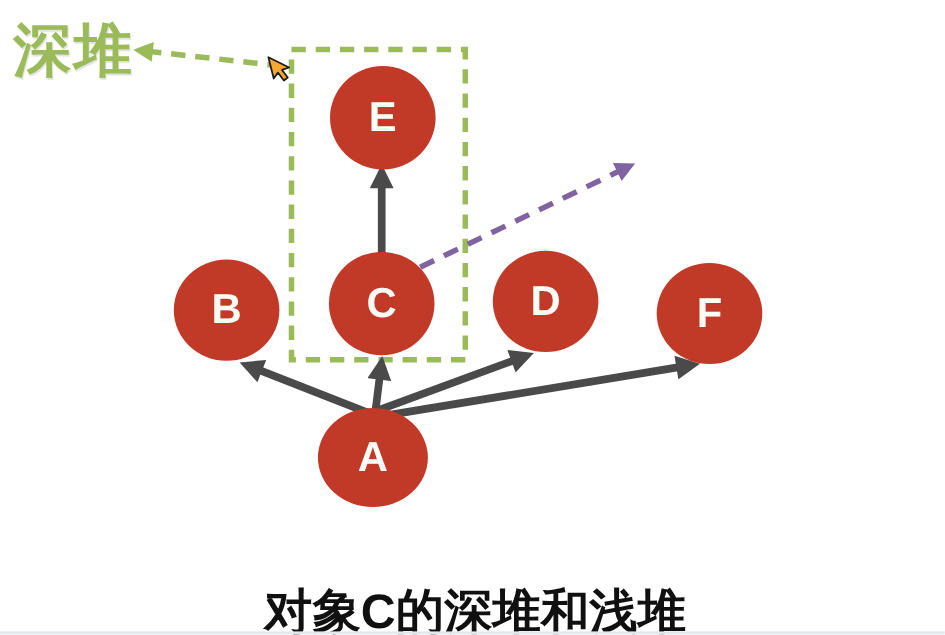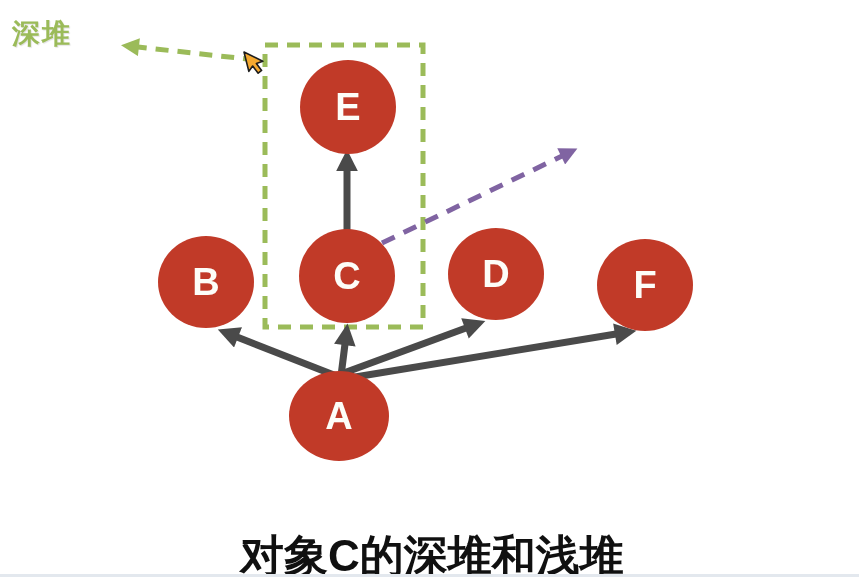--- a/index.html
+++ b/index.html
@@ -6,21 +6,21 @@
   #stage{
     position:relative;width:859px;height:577px;background:#ffffff;overflow:hidden;
     font-family:"Liberation Sans",sans-serif;
   }
   svg{position:absolute;left:0;top:0;}
   .node-letter{
     fill:#fdfdf8;font-family:"Liberation Sans",sans-serif;
     font-size:38px;font-weight:bold;
   }
   .floating-label{
-    position:absolute;font-weight:bold;font-size:28px;line-height:1;
+    position:absolute;font-weight:bold;font-size:53px;line-height:1;
     letter-spacing:2px;white-space:nowrap;
     text-shadow:1px 1px 1px rgba(0,0,0,0.12);
   }
   #deep-heap-label{left:12px;top:20px;color:#9bbb59;}
   #shallow-heap-label{left:605px;top:111px;color:#7540a5;}
   #caption{
     position:absolute;left:240px;top:527px;width:320px;
     font-size:44px;font-weight:bold;color:#101010;letter-spacing:0px;
     white-space:nowrap;
   }

